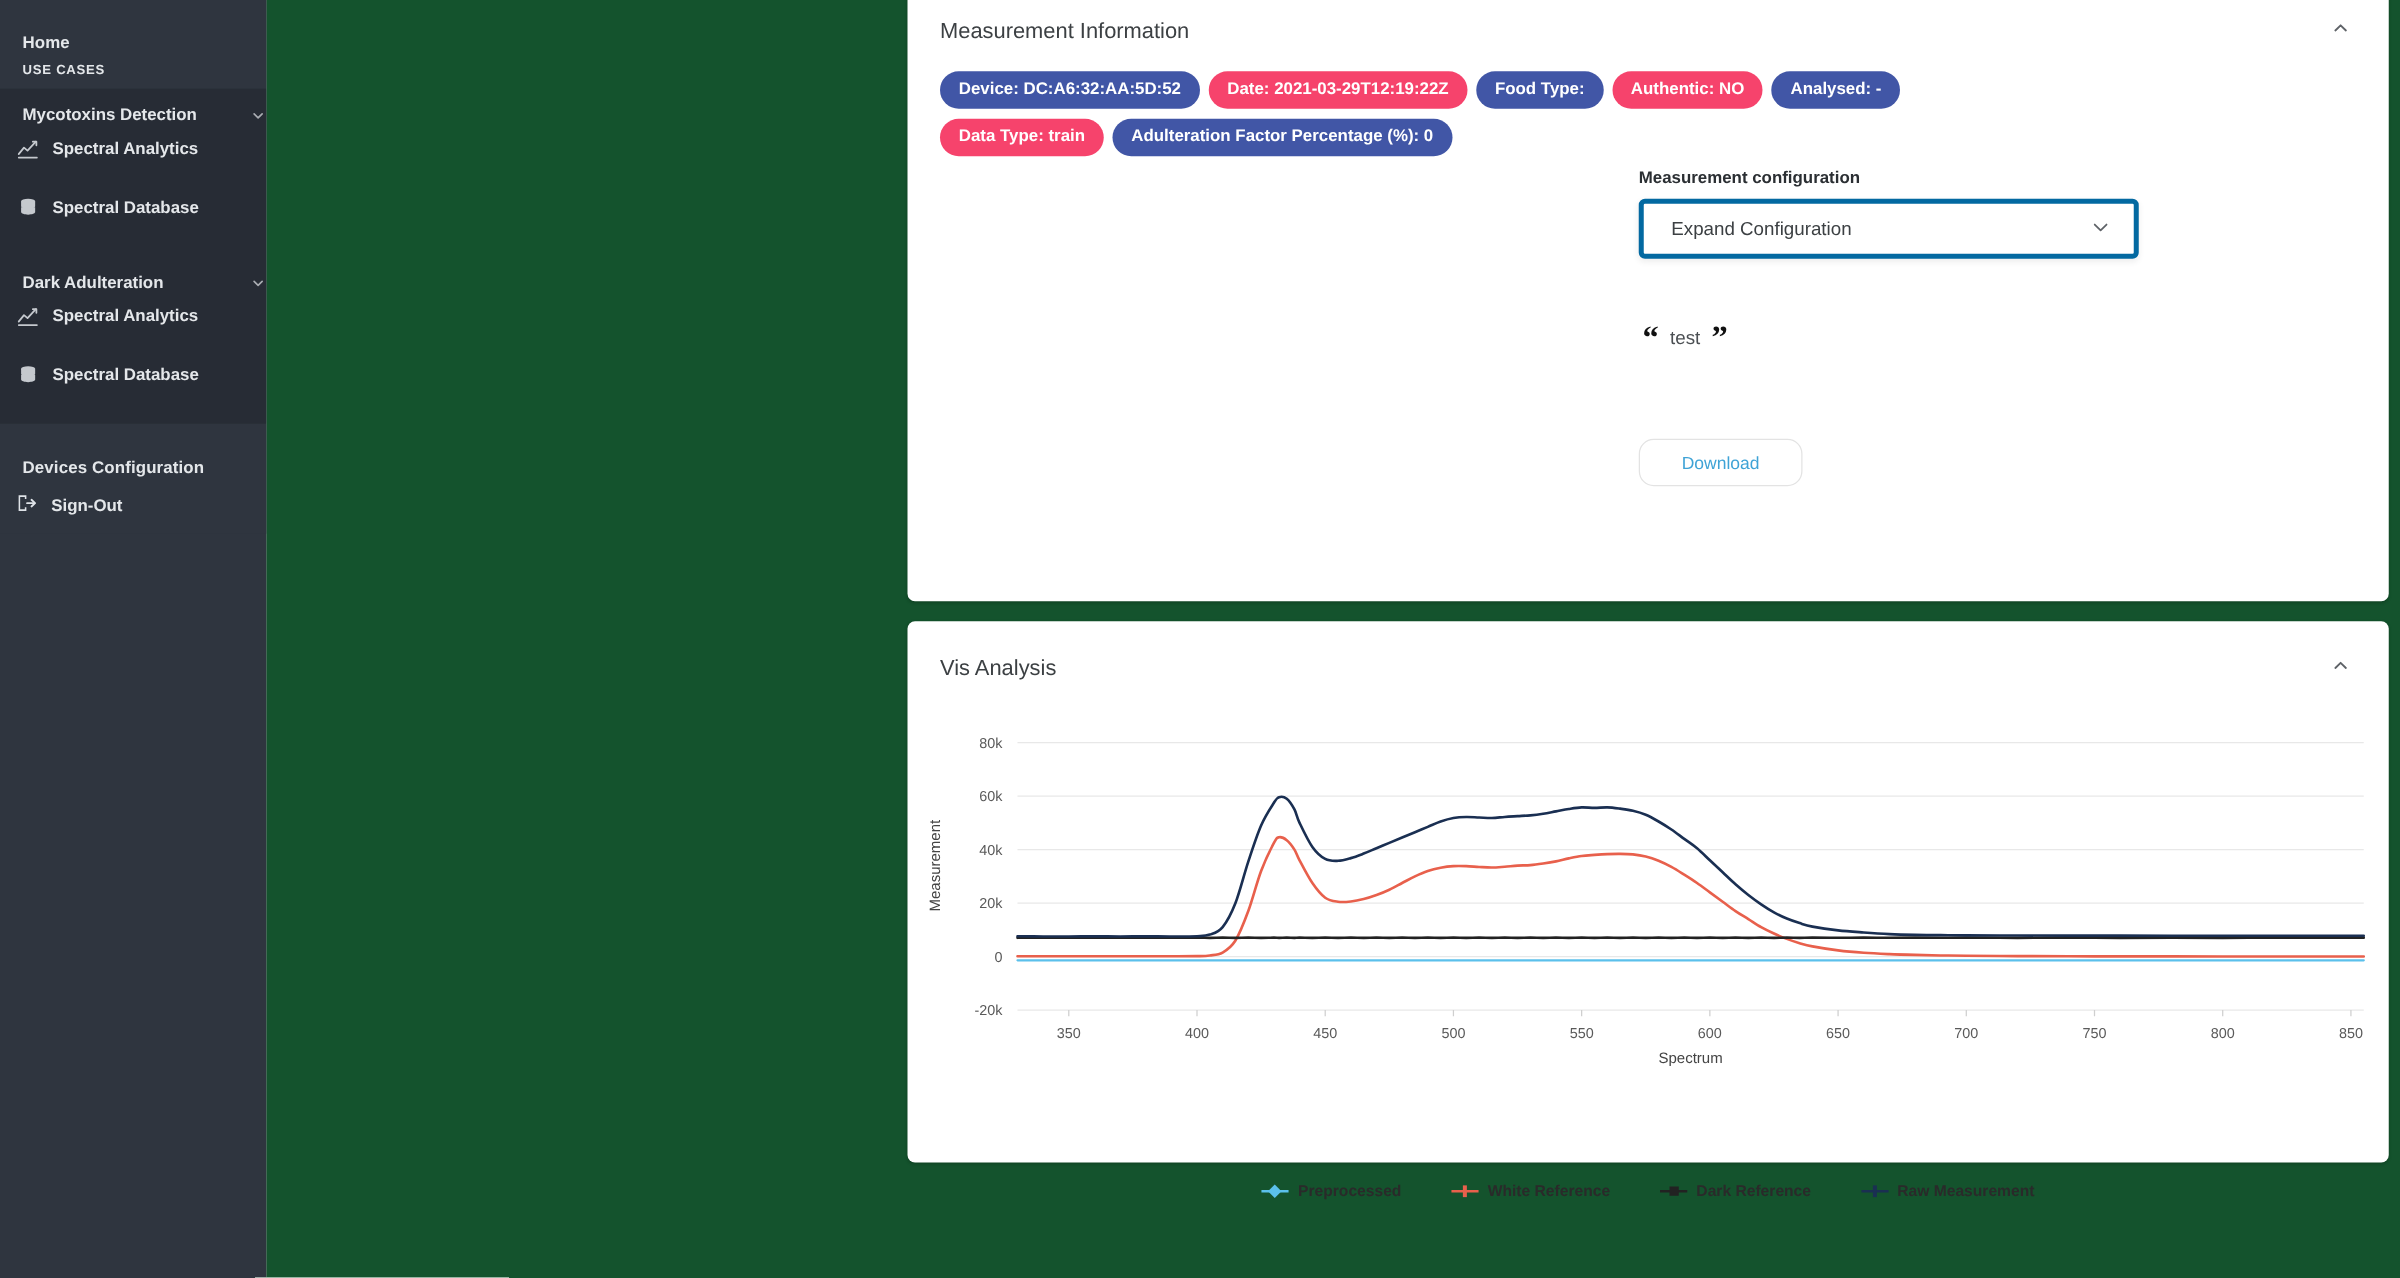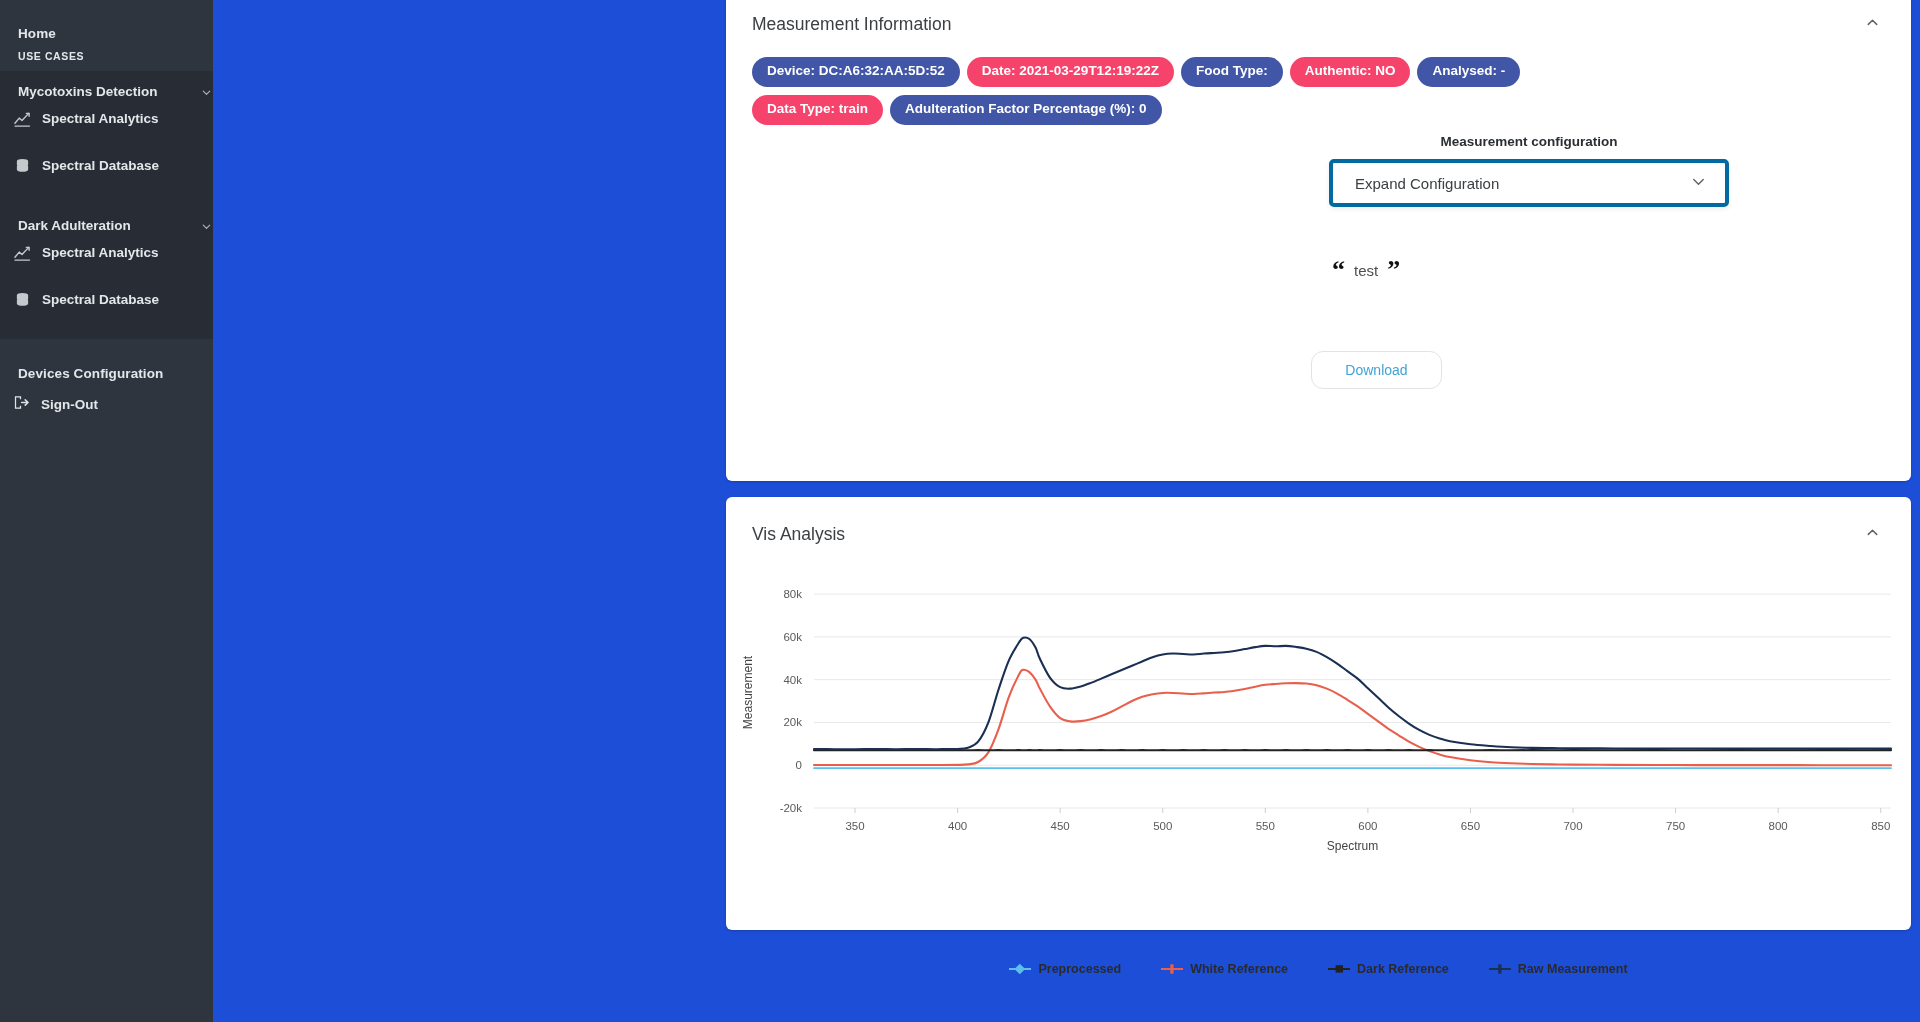--- a/index.html
+++ b/index.html
@@ -50,21 +50,21 @@
   .sb-signout {
     display: flex; align-items: center; gap: 11px;
     height: 46px; padding-left: 14px;
     color: #e4e7ea; font-weight: 600; cursor: pointer;
   }
   .chev-sm { width: 11px; height: 11px; opacity: .75; }
 
   
   .main {
     flex: 1 1 auto; height: 1022px;
-    background: #1d4ed8;
+    background: #14532d;
     position: relative;
     overflow: hidden;
   }
   .content-col {
     position: absolute;
     left: 513px;       
     top: -13px;
     width: 1185px;
   }
   .card {
@@ -97,23 +97,22 @@
     font-size: 13.5px; font-weight: 600; color: #fff;
     line-height: 1.1;
     white-space: nowrap;
   }
   .badge.primary { background: #4156a6; }
   .badge.danger  { background: #f6436c; }
 
   
   .cfg-wrap {
     position: absolute;
-    left: 603px; top: 147px;
+    left: 585px; top: 147px;
     width: 400px;
-    text-align: center;
   }
   .cfg-label {
     font-size: 13.5px; font-weight: 700; color: #2b2f33;
     margin-bottom: 10px;
   }
   .cfg-select {
     width: 400px; height: 48px;
     background: #fff;
     border: 4px solid #0369a1;
     border-radius: 5px;
@@ -138,21 +137,21 @@
     color: #3fa3d6; font-size: 14px;
     cursor: pointer;
     font-family: "Liberation Sans", sans-serif;
   }
 
   
   .chart-area { position: relative; height: 395px; margin-top: 4px; }
   .chart-svg { display: block; }
   .legend {
     display: flex; align-items: center; justify-content: center;
-    gap: 40px; margin-top: 16px;
+    gap: 40px; margin-top: 0;
   }
   .legend-item { display: flex; align-items: center; gap: 7px; cursor: pointer; }
   .legend-label { font-size: 12.5px; color: #2a2a2a; font-weight: 600; }
 </style>
 </head>
 <body>
 
 <div id="app">
 
   <nav class="sidebar">

